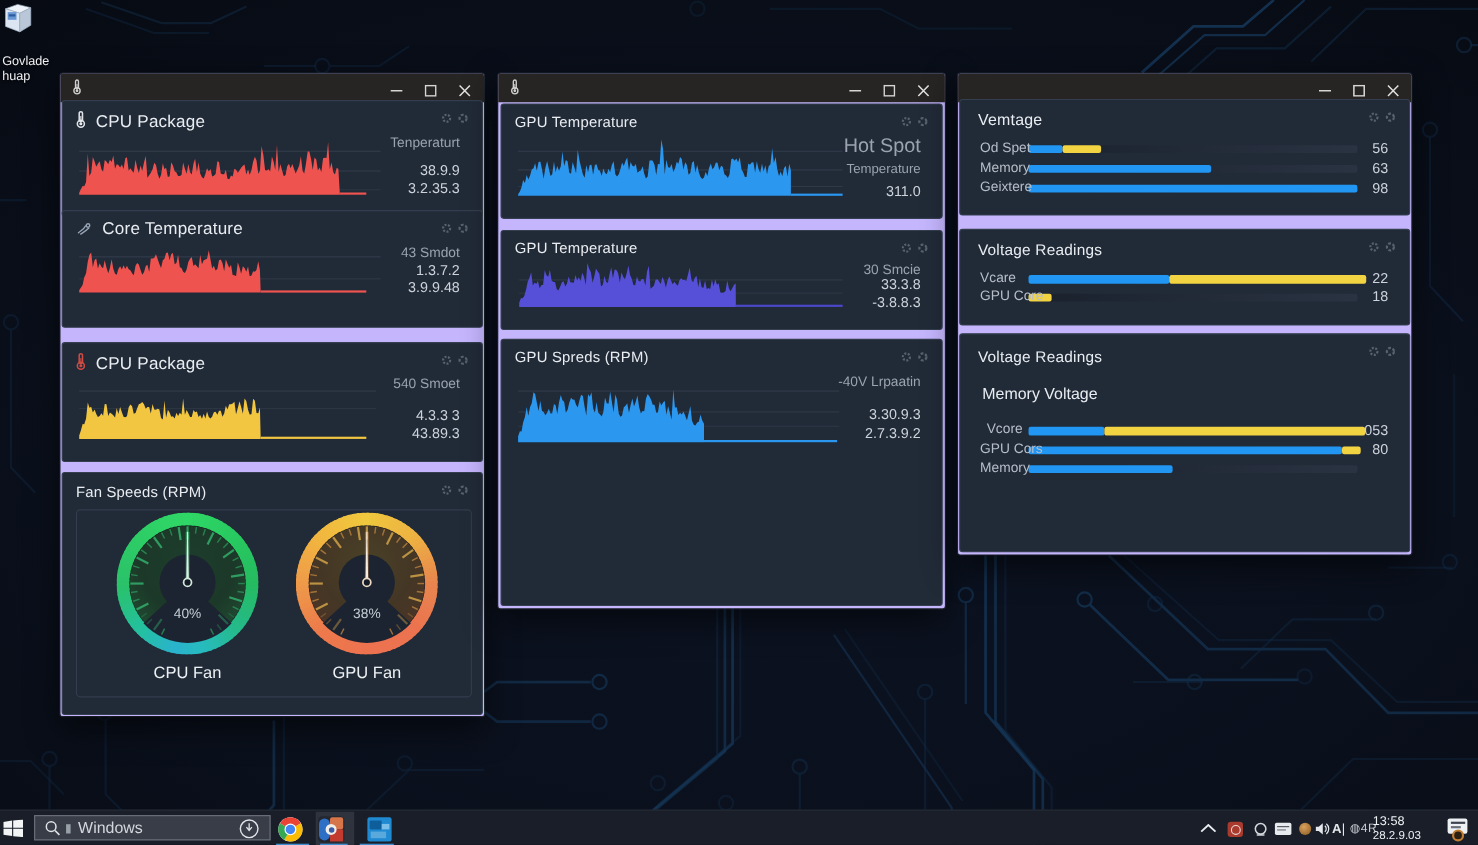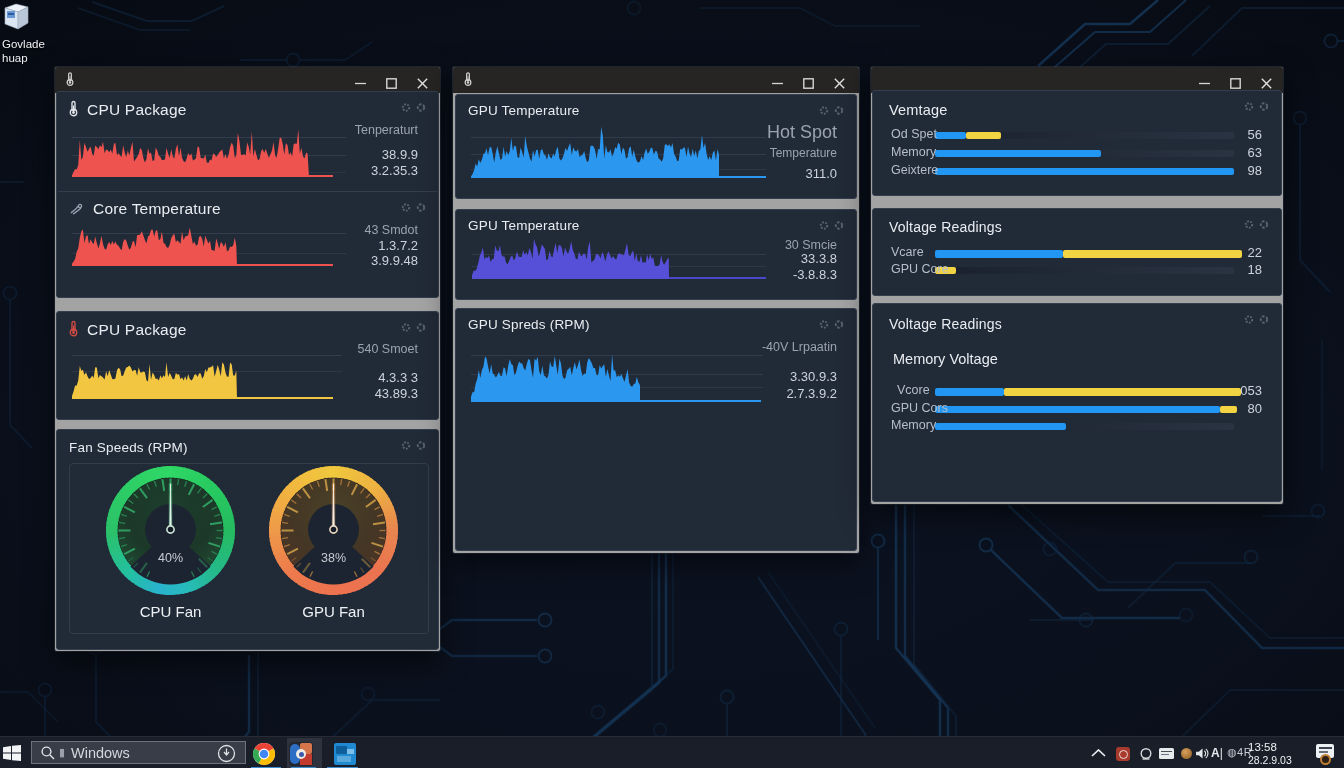--- a/index.html
+++ b/index.html
@@ -1,16 +1,16 @@
 <!DOCTYPE html>
 <html><head><meta charset="utf-8"><style>
 *{margin:0;padding:0;box-sizing:border-box}
 html,body{width:1344px;height:768px;overflow:hidden;background:#090d16;font-family:"Liberation Sans",sans-serif}
 .bg{position:absolute;left:0;top:0}
-.win{position:absolute;background:#a3a3a3;box-shadow:0 10px 30px rgba(0,0,0,.6),0 0 0 1px rgba(90,100,115,.35);border-radius:2px}
+.win{position:absolute;background:#c4b5fd;box-shadow:0 10px 30px rgba(0,0,0,.6),0 0 0 1px rgba(90,100,115,.35);border-radius:2px}
 .tbar{position:absolute;left:0;top:0;right:0;height:26px;background:#272523;border-radius:2px 2px 0 0}
 .wbtn{position:absolute;top:8px;width:11px;height:11px}
 .panel{position:absolute;background:#212a37;border:1px solid #333e4e;border-radius:3px}
 .ptitle{position:absolute;left:12px;top:8px;font-size:13.5px;color:#e9edf1;letter-spacing:.2px;white-space:nowrap}
 </style></head><body>
 <svg class="bg" width="1344" height="768" viewBox="0 0 1344 768">
     <defs>
       <radialGradient id="bgg" cx="52%" cy="58%" r="85%">
         <stop offset="0" stop-color="#0c1322"></stop>
         <stop offset="0.55" stop-color="#0a101c"></stop>
@@ -84,21 +84,21 @@
     <circle cx="368" cy="694" r="6.5" stroke="#122b46" stroke-width="2" fill="none" opacity="0.4"></circle>
   </svg>
 <div style="position:absolute;left:2px;top:2px;width:70px">
 <svg width="27" height="28" viewBox="0 0 27 28" style="margin-left:1px">
 <polygon points="2,6 13,2 25,5 15,10" fill="#eef3f9" stroke="#9fb0c4" stroke-width="0.6"></polygon>
 <polygon points="2,6 15,10 15,27 2,22" fill="#dce6f2" stroke="#9fb0c4" stroke-width="0.6"></polygon>
 <polygon points="15,10 25,5 25,21 15,27" fill="#b9c7d8" stroke="#9fb0c4" stroke-width="0.6"></polygon>
 <rect x="4" y="9" width="8" height="7" fill="#5b8fd0" opacity="0.9"></rect>
 <rect x="5" y="11" width="6" height="2" fill="#2c5a9e"></rect>
 </svg>
-<div style="color:#f0f2f5;font-size:11.5px;line-height:13.5px;text-shadow:0 1px 2px #000;margin-top:4px">Govlade<br>huap</div>
+<div style="color:#f0f2f5;font-size:11.5px;line-height:13.5px;text-shadow:0 1px 2px #000;margin-top:15px">Govlade<br>huap</div>
 </div>
 <div class="win" style="left:55px;top:67px;width:385px;height:584px">
     <div class="tbar">
       <div style="position:absolute;left:11px;top:4px"><svg width="8" height="16" viewBox="0 0 9 16" style="vertical-align:-2px">
           <rect x="3" y="1" width="3" height="9" rx="1.5" fill="none" stroke="#cfcfcf" stroke-width="1.4"></rect>
           <circle cx="4.5" cy="12" r="3.2" fill="none" stroke="#cfcfcf" stroke-width="1.4"></circle>
           <circle cx="4.5" cy="12" r="1.4" fill="#cfcfcf"></circle>
           <rect x="4" y="5" width="1" height="6" fill="#cfcfcf"></rect>
         </svg></div>
       <div class="wbtn" style="left:300px"><svg width="11" height="11" viewBox="0 0 11 11">

